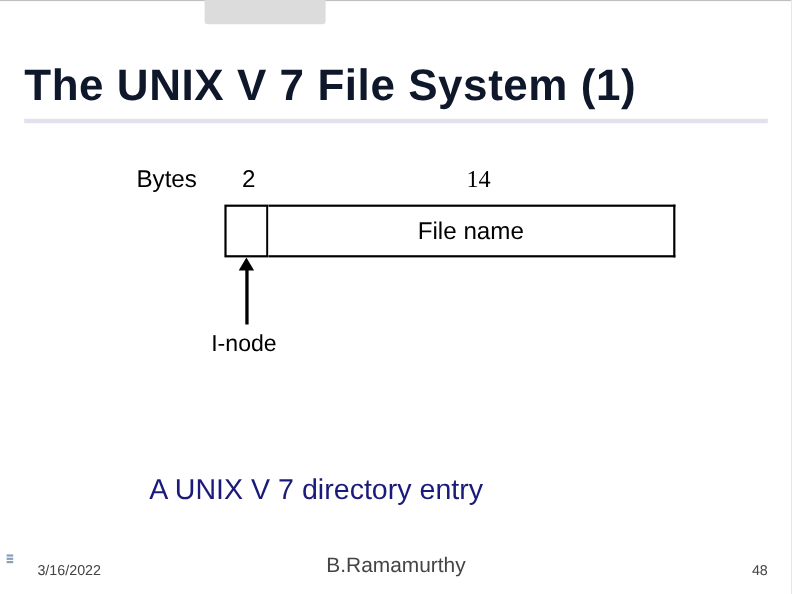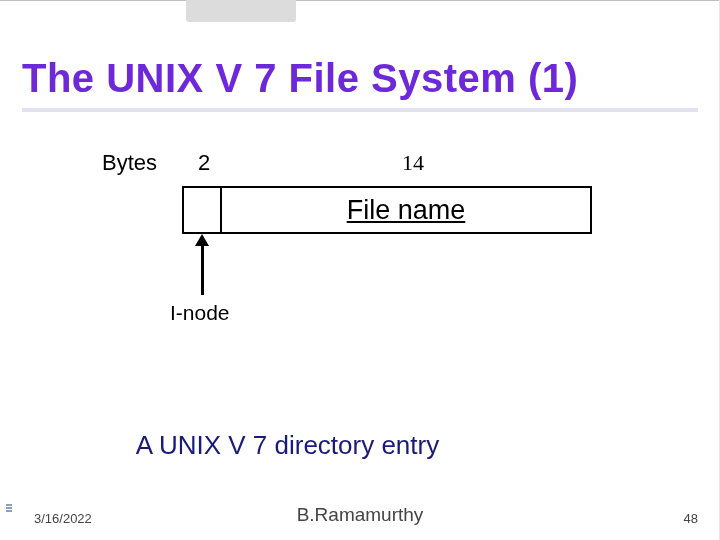--- a/index.html
+++ b/index.html
@@ -2,29 +2,29 @@
 <html><head>
 <meta charset="utf-8">
 <style>
   * { margin: 0; padding: 0; box-sizing: border-box; }
   html, body { width: 720px; height: 540px; font-family: Verdana, Geneva, sans-serif; background: #fff; color: #000; }
   .slide { position: relative; width: 720px; height: 540px; }
   .hairline-top { position:absolute; left:0; top:0; width:100%; height:1px; background:#bfbfbf; }
   .hairline-right { position:absolute; right:0; top:0; width:1px; height:100%; background:#e6e6e6; }
   .deco-tab { position:absolute; left:186px; top:0; width:110px; height:22px; background:#dcdcdc; border-bottom-left-radius:3px; border-bottom-right-radius:3px; }
   .deco-underline { position:absolute; left:22px; top:108px; width:676px; height:4px; background:#e2e2ee; }
-  .title { position:absolute; left:22px; top:56px; font-size:40px; color:#6d28d9; letter-spacing:0.5px; }
-  .diagram { position:absolute; left:82px; top:150px; width:520px; height:220px; }
+  .title { position:absolute; left:22px; top:56px; font-size:40px; color:#0f172a; letter-spacing:0.5px; }
+  .diagram { position:absolute; left:104px; top:150px; width:520px; height:220px; }
   .bytes-label { position:absolute; left:20px; top:0; font-size:22px; font-family: Arial, sans-serif; }
   .col2 { position:absolute; left:116px; top:0; font-size:22px; font-family: Arial, sans-serif; }
   .col14 { position:absolute; left:320px; top:0; font-size:22px; font-family: Liberation Serif, serif; }
   .rect { position:absolute; top:36px; border:2.5px solid #000; height:48px; background:#fff; }
   .rect-left { left:100px; width:40px; }
   .rect-right { left:140px; width:370px; border-left:none; display:flex; align-items:center; justify-content:center; }
-  .filename { font-size:27px; font-family: Arial, sans-serif; text-decoration: underline; }
+  .filename { font-size:22px; font-family: Arial, sans-serif; }
   .arrow-shaft { position:absolute; left:119px; top:90px; width:2.5px; height:55px; background:#000; }
   .arrow-head { position:absolute; left:113px; top:84px; width:0; height:0; border-left:7px solid transparent; border-right:7px solid transparent; border-bottom:12px solid #000; }
   .inode { position:absolute; left:88px; top:150px; font-size:21px; font-family: Liberation Sans, sans-serif; line-height:1.25; }
   .caption { position:absolute; left:0; top:430px; width:575px; text-align:center; font-size:26px; color:#1a1a7a; }
   .footer-date { position:absolute; left:34px; bottom:14px; font-size:13px; color:#444; }
   .footer-author { position:absolute; left:0; bottom:14px; width:720px; text-align:center; font-size:19px; color:#444; }
   .footer-page { position:absolute; right:22px; bottom:14px; font-size:13px; color:#444; }
   .corner-accent { position:absolute; left:6px; bottom:28px; width:18px; height:8px; }
   .corner-accent::before { content:""; position:absolute; left:0; top:0; width:6px; height:2px; background:#8aa0b8; box-shadow: 0 3px 0 #8aa0b8, 0 6px 0 #8aa0b8; }
 </style>

